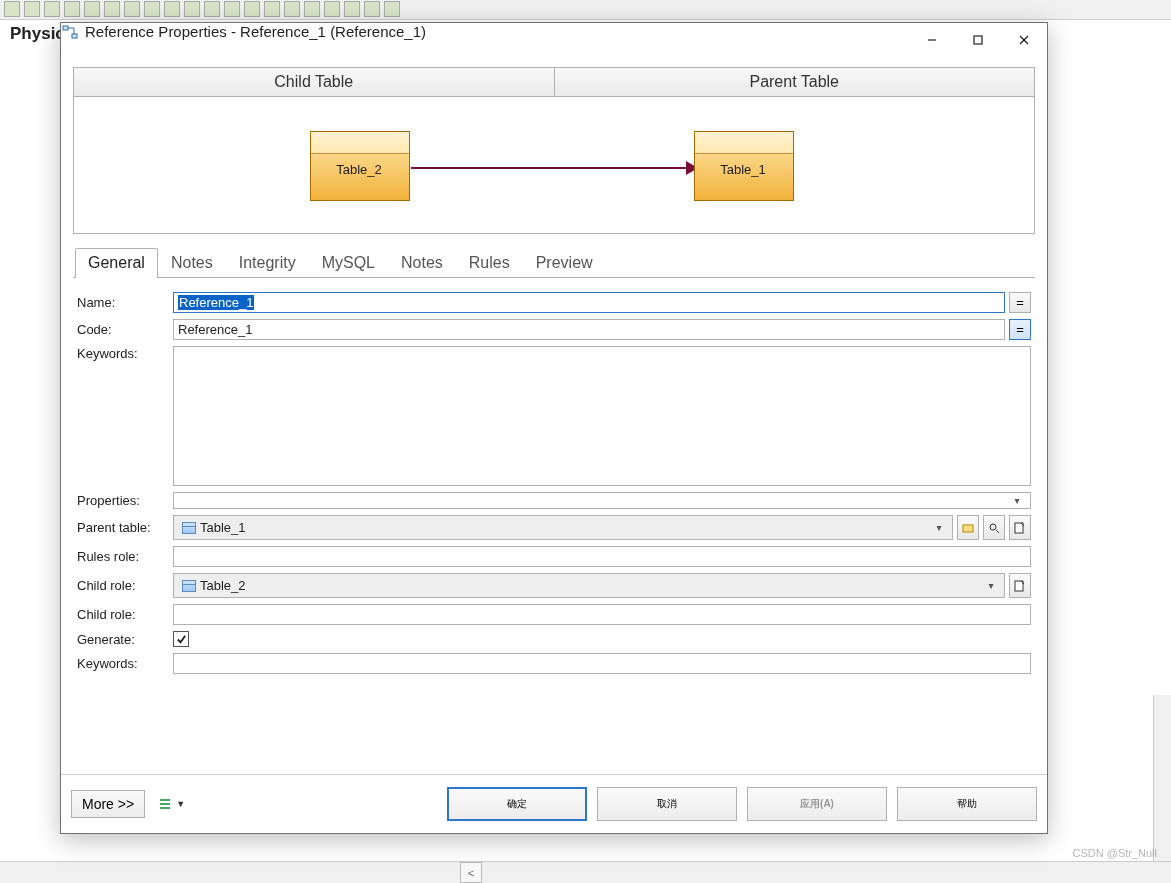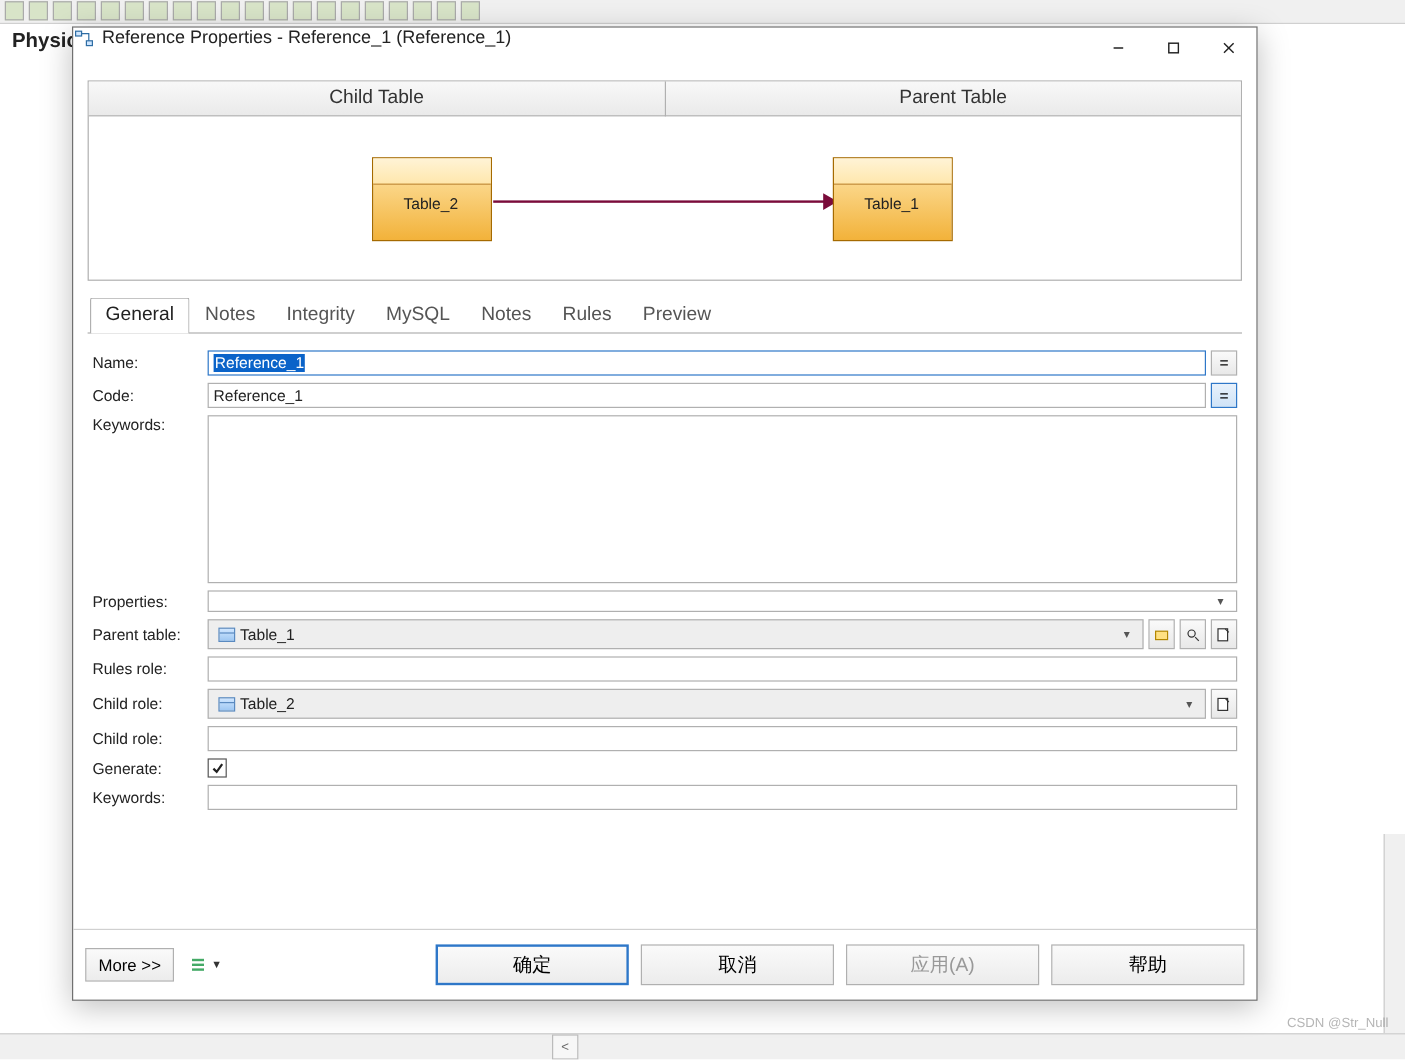--- a/index.html
+++ b/index.html
@@ -71,23 +71,23 @@
   .mini-btn svg { width:12px; height:12px; }
 
   .chk { width:16px; height:16px; border:1px solid #555; display:flex; align-items:center; justify-content:center; margin-left:0; }
   .chk svg { width:11px; height:11px; stroke:#222; stroke-width:2; fill:none; }
 
   
   .footer { border-top:1px solid #d0d0d0; padding:12px 10px; display:flex; align-items:center; gap:10px; }
   .more-btn { border:1px solid #b0b0b0; background:linear-gradient(#fafafa,#ececec); padding:5px 10px; font-size:14px; }
   .dd-btn { border:0; background:transparent; display:flex; align-items:center; gap:3px; padding:4px; }
   .spacer { flex:1; }
-  .dlg-btn { width:161px; height:34px; border:1px solid #b0b0b0; background:linear-gradient(#fafafa,#ececec); font-size:16px; display:flex; align-items:center; justify-content:center; }
+  .dlg-btn { width:140px; height:34px; border:1px solid #b0b0b0; background:linear-gradient(#fafafa,#ececec); font-size:10px; display:flex; align-items:center; justify-content:center; }
   .dlg-btn.primary { border:2px solid #2e77c8; }
-  .dlg-btn.disabled { color:#999; }
+  .dlg-btn.disabled { color:#999;font-weight:bold; }
 
   .watermark { position:absolute; right:14px; bottom:24px; color:rgba(120,120,120,.55); font-size:11px; pointer-events:none; }
 
   .tbl-icon { width:14px; height:12px; background:linear-gradient(#cfe6ff,#9ec7f2); border:1px solid #5a8ac0; flex:none; position:relative; }
   .tbl-icon::before { content:""; position:absolute; left:0; right:0; top:3px; height:1px; background:#5a8ac0; }
 </style>
 </head>
 <body>
 
 <div class="bg-toolbar">

